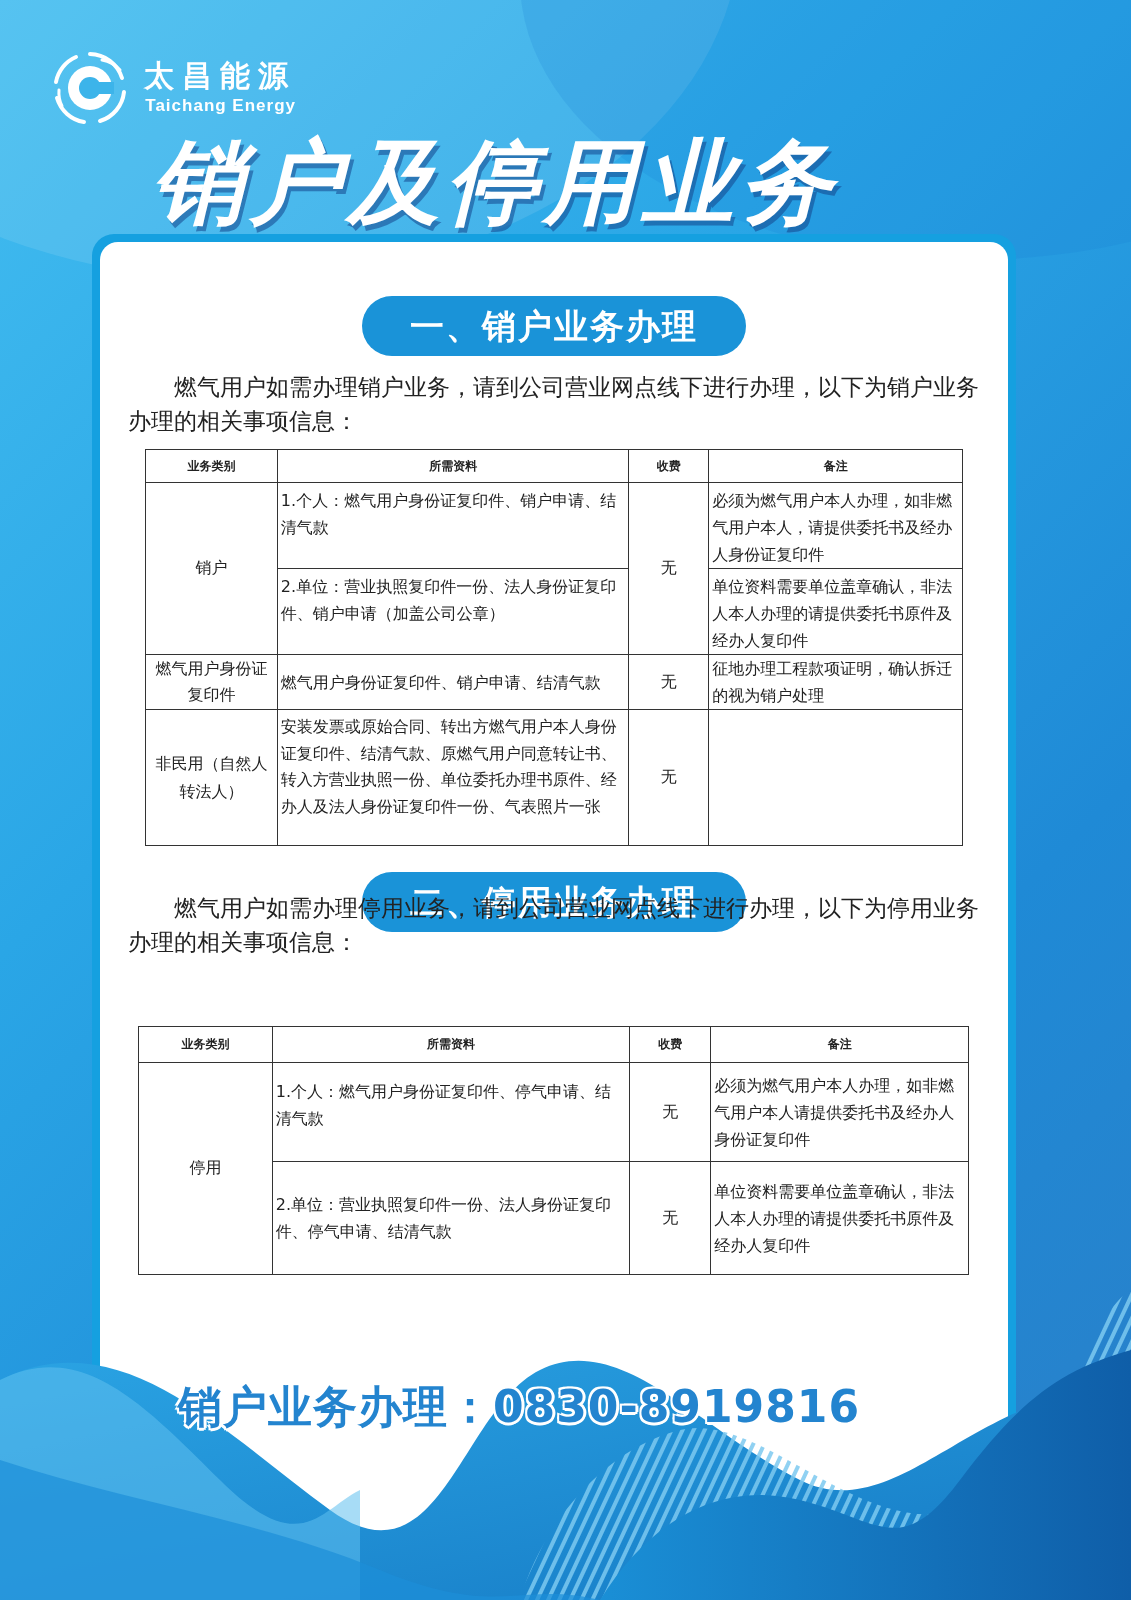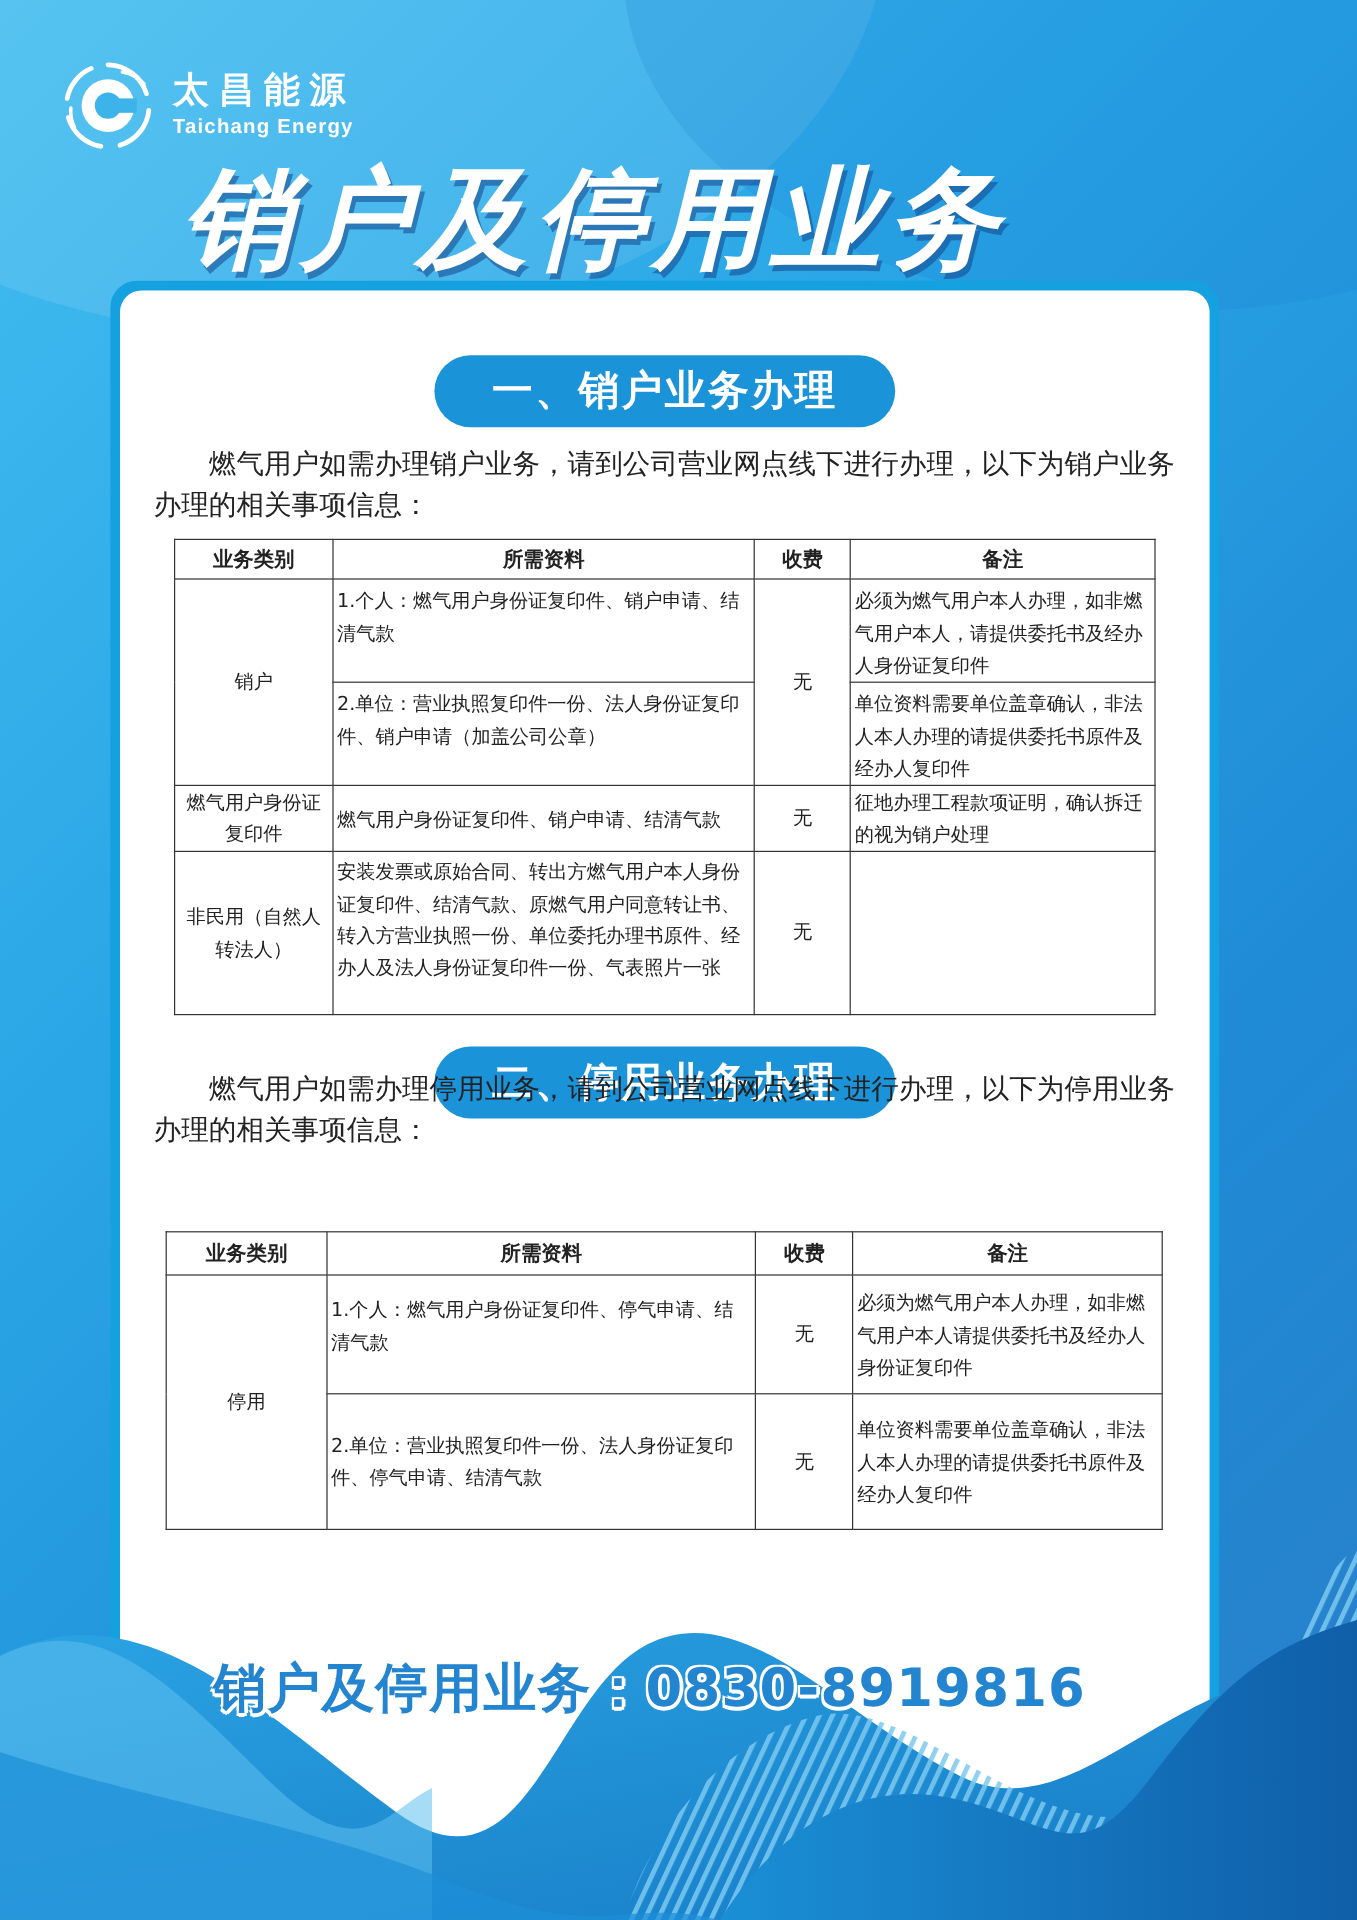--- a/index.html
+++ b/index.html
@@ -7,21 +7,21 @@
     width: 1131px; height: 1600px; overflow: hidden; position: relative;
     font-family: "DejaVu Sans", "Liberation Sans", sans-serif;
     background: linear-gradient(135deg, #43bdf0 0%, #2aa6e6 35%, #1f8ad6 70%, #2a7fc8 100%);
   }
   .bg-circle {
     position: absolute; border-radius: 50%;
   }
   .bg-c1 { left: -260px; top: -420px; width: 1000px; height: 700px; background: rgba(255,255,255,0.10); }
   .bg-c2 { left: 520px; top: -300px; width: 900px; height: 560px; background: rgba(20,120,210,0.18); }
 
-  .logo { position: absolute; left: 50px; top: 48px; display: flex; align-items: center; }
+  .logo { position: absolute; left: 50px; top: 48px; display: flex; align-items: center; text-align: right; }
   .logo-mark { width: 80px; height: 80px; position: relative; }
   .logo-text { margin-left: 14px; color: #fff; }
   .logo-cn { font-size: 30px; font-weight: bold; letter-spacing: 8px; line-height: 36px; }
   .logo-en { font-size: 17px; font-weight: bold; letter-spacing: 1px; line-height: 24px; font-family: "Liberation Sans", sans-serif; }
 
   .main-title {
     position: absolute; left: 0; width: 990px; top: 128px; text-align: center;
     font-size: 92px; font-weight: bold; color: #fff; font-style: italic;
     letter-spacing: 6px; line-height: 110px;
     text-shadow: 3px 5px 0 rgba(20,70,140,0.55);
@@ -43,21 +43,21 @@
   }
   .intro {
     position: absolute; left: 128px; width: 860px;
     font-size: 23px; line-height: 34px; color: #222; text-indent: 46px;
   }
 
   table.info {
     position: absolute; border-collapse: collapse; color: #222; font-size: 16px;
   }
   table.info th, table.info td { border: 1.5px solid #333; padding: 0 3px; }
-  table.info th { font-weight: bold; font-size: 17px; text-align: center; }
+  table.info th { font-weight: bold; font-size: 12px; text-align: center; }
   table.info td.c { text-align: center; vertical-align: middle; }
   table.info td.l { text-align: left; vertical-align: top; line-height: 27px; padding-top: 4px; }
   table.info td.lm { text-align: left; vertical-align: middle; line-height: 27px; }
 
   .waves { position: absolute; left: 0; top: 1280px; width: 1131px; height: 320px; }
   .hotline {
     position: absolute; left: 178px; top: 1378px; font-size: 44px; font-weight: bold;
     color: #2384cf; letter-spacing: 1px; white-space: nowrap;
     text-shadow: -2px -2px 0 #fff, 2px -2px 0 #fff, -2px 2px 0 #fff, 2px 2px 0 #fff, 0 3px 0 #fff, 3px 0 0 #fff;
   }
@@ -184,14 +184,14 @@
     </pattern>
   </defs>
   <path d="M0 100 C 120 40, 220 150, 330 230 S 460 130, 540 90 S 700 150, 800 200 S 980 100, 1131 110 L1131 320 L0 320 Z" fill="url(#g1)"></path>
   <path d="M0 100 C 80 60, 140 120, 220 200 S 320 230, 360 210 L 360 320 L 0 320 Z" fill="#5fc0ee" opacity="0.55"></path>
   <path d="M520 320 C 540 250, 600 170, 680 150 S 860 260, 960 230 S 1080 40, 1131 10 L1131 320 Z" fill="url(#stripes)" opacity="0.85"></path>
   <path d="M600 320 C 650 240, 720 200, 800 220 S 900 280, 960 200 S 1060 90, 1131 70 L1131 320 Z" fill="url(#g2)"></path>
   <path d="M0 320 L0 180 C 120 220, 260 240, 380 290 S 520 300, 600 320 Z" fill="#1c8fd8" opacity="0.7"></path>
 </svg>
 
 <div class="hotline">
-  <span>销户及停用业务：</span><span class="num">0830-8919816</span>
+  <span>销户业务办理：</span><span class="num">0830-8919816</span>
 </div>
 
 </body></html>

